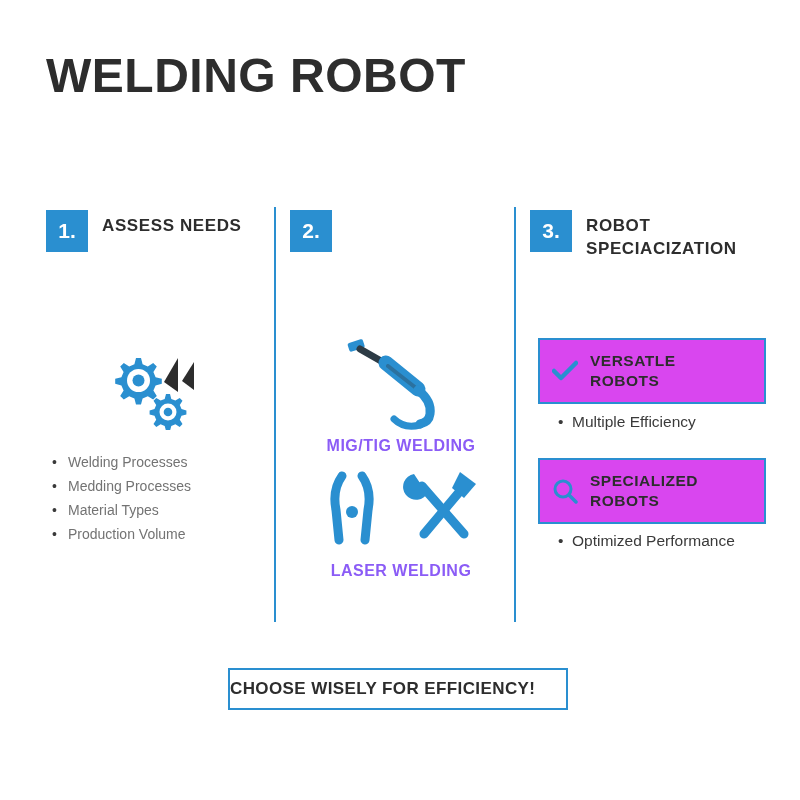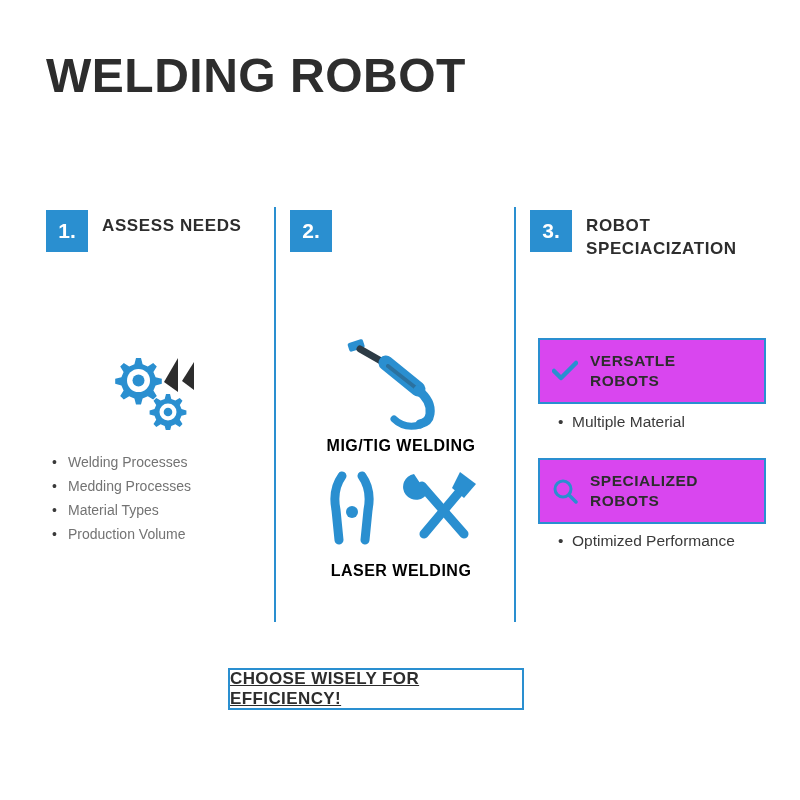--- a/index.html
+++ b/index.html
@@ -122,21 +122,21 @@
     top: 125px;
     width: 140px;
     height: 90px;
   }
   .cap-label {
     position: absolute;
     font-size: 16px;
     font-weight: bold;
     letter-spacing: 0.5px;
     text-transform: uppercase;
-    color: #000000;
+    color: #8b5cf6;
     text-align: center;
     width: 222px;
     left: 0;
   }
   .label-mig { top: 227px; }
   .label-laser { top: 352px; }
   .tools-wrap {
     position: absolute;
     left: 20px;
     top: 258px;
@@ -189,29 +189,28 @@
     color: #3a3a3a;
   }
   .sub-1 { top: 203px; }
   .sub-2 { top: 322px; }
 
   
   .footer-box {
     position: absolute;
     left: 228px;
     top: 668px;
-    width: 296px;
+    width: 340px;
     height: 42px;
     border: 2px solid #2a8fd0;
     box-sizing: border-box;
     display: flex;
     align-items: center;
     justify-content: flex-start;
     background: #ffffff;
-    text-decoration: underline;
   }
   .footer-text {
     font-size: 17px;
     font-weight: bold;
     letter-spacing: 0.4px;
     text-transform: uppercase;
     color: #2d2d2d;
   }
 </style>
 </head>
@@ -322,21 +321,21 @@
       <span class="card-icon">
         <svg width="26" height="22" viewBox="0 0 26 22" xmlns="http://www.w3.org/2000/svg">
           <path d="M2 11 L9 18 L24 3" stroke="#2a8fd0" stroke-width="4.5" fill="none" stroke-linecap="round" stroke-linejoin="round"></path>
         </svg>
       </span>
       <span class="card-label">
         <span>Versatle</span><br>
         <span>Robots</span>
       </span>
     </div>
-    <div class="sub-bullet sub-1">Multiple Material</div>
+    <div class="sub-bullet sub-1">Multiple Efficiency</div>
 
     <div class="card card-2">
       <span class="card-icon">
         <svg width="26" height="26" viewBox="0 0 26 26" xmlns="http://www.w3.org/2000/svg">
           <circle cx="11" cy="11" r="8" stroke="#2a8fd0" stroke-width="3" fill="none"></circle>
           <path d="M17 17 L24 24" stroke="#2a8fd0" stroke-width="3.5" stroke-linecap="round"></path>
         </svg>
       </span>
       <span class="card-label">
         <span>Specialized</span><br>

